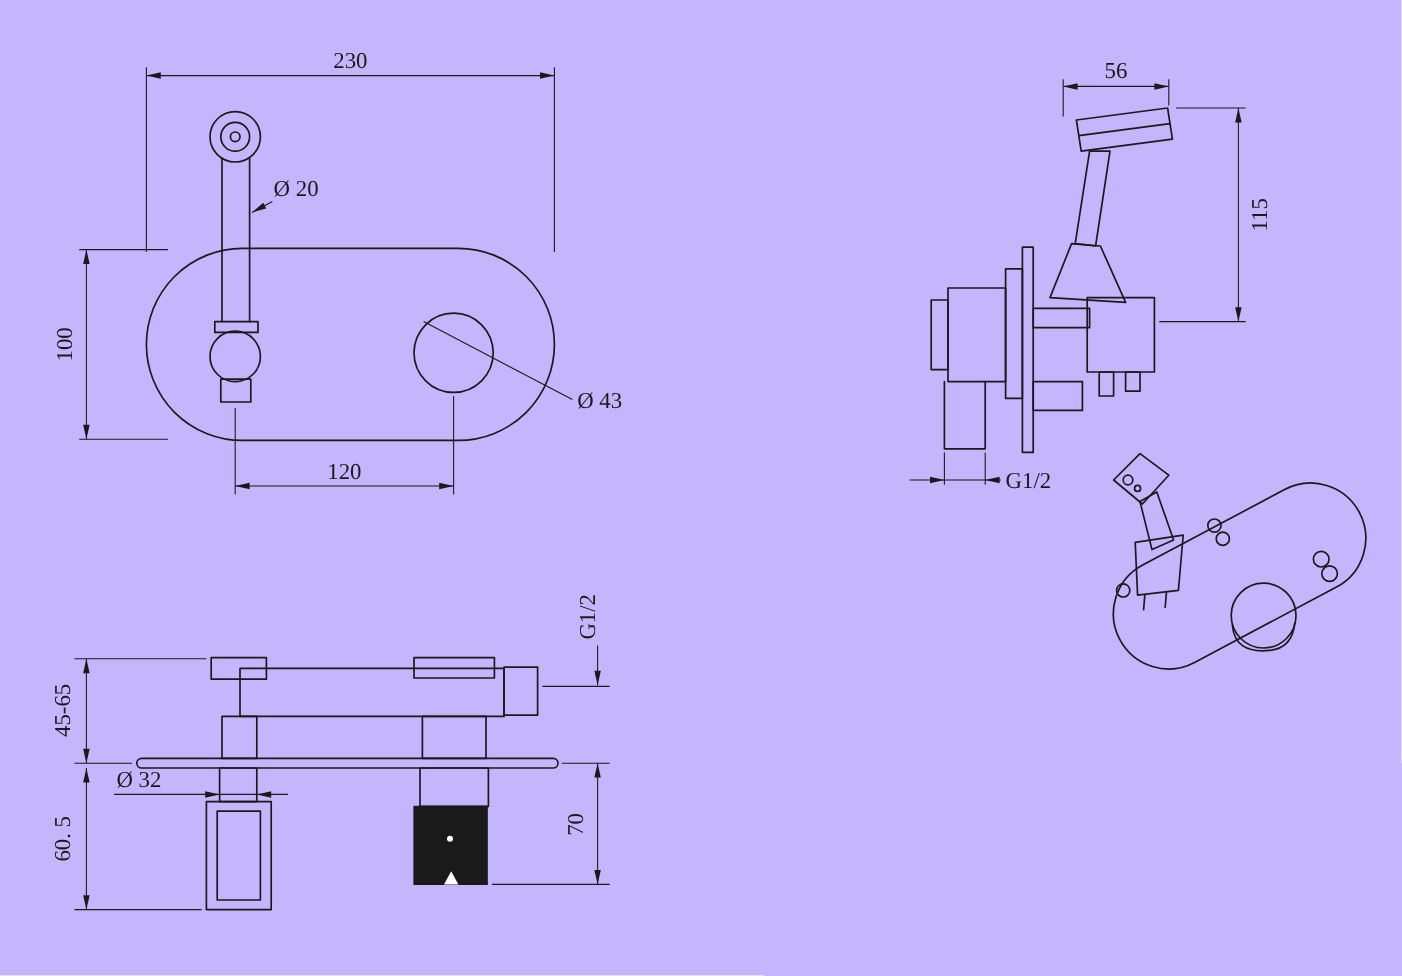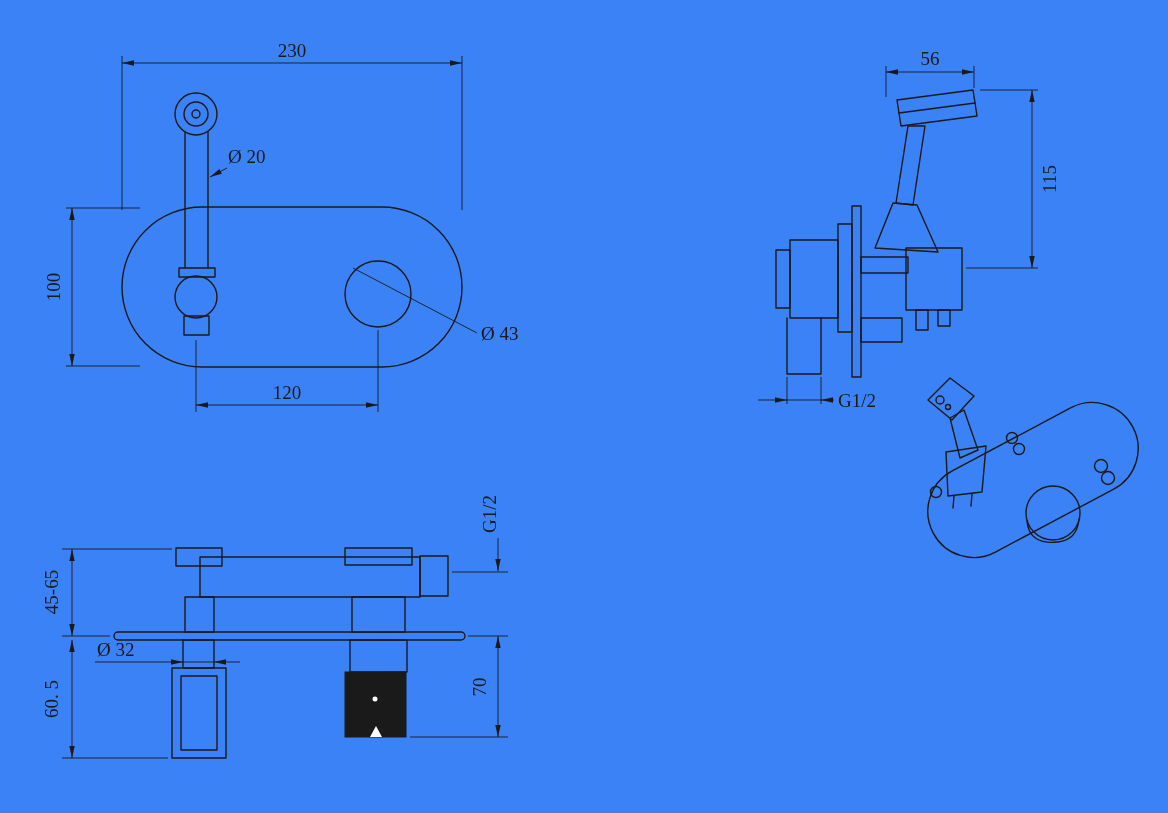--- a/index.html
+++ b/index.html
@@ -1,17 +1,17 @@
 <!DOCTYPE html>
 <html style="--line: #1a1a1a; --bg: #ffffff;"><head>
 <meta charset="utf-8">
 <style>
   :root { --line:#1a1a1a; --bg:#ffffff; }
   html,body { margin:0; padding:0; background:var(--bg,#fff); }
-  .sheet { width:1168px; height:813px; background:#3b82f6; position:relative; overflow:hidden; }
+  .sheet { width:1168px; height:813px; background:#c4b5fd; position:relative; overflow:hidden; }
   svg { display:block; }
   .obj  { fill:none; stroke:var(--line); stroke-width:1.4; stroke-linejoin:round; stroke-linecap:round; }
   .thin { fill:none; stroke:var(--line); stroke-width:0.9; }
   .fillshape { fill:var(--line); stroke:var(--line); stroke-width:1; }
   text.dim { font-family:"Liberation Serif", serif; font-size:19px; fill:var(--line); }
   #arw path { fill:var(--line); stroke:none; }
 </style>
 </head>
 <body>
 

